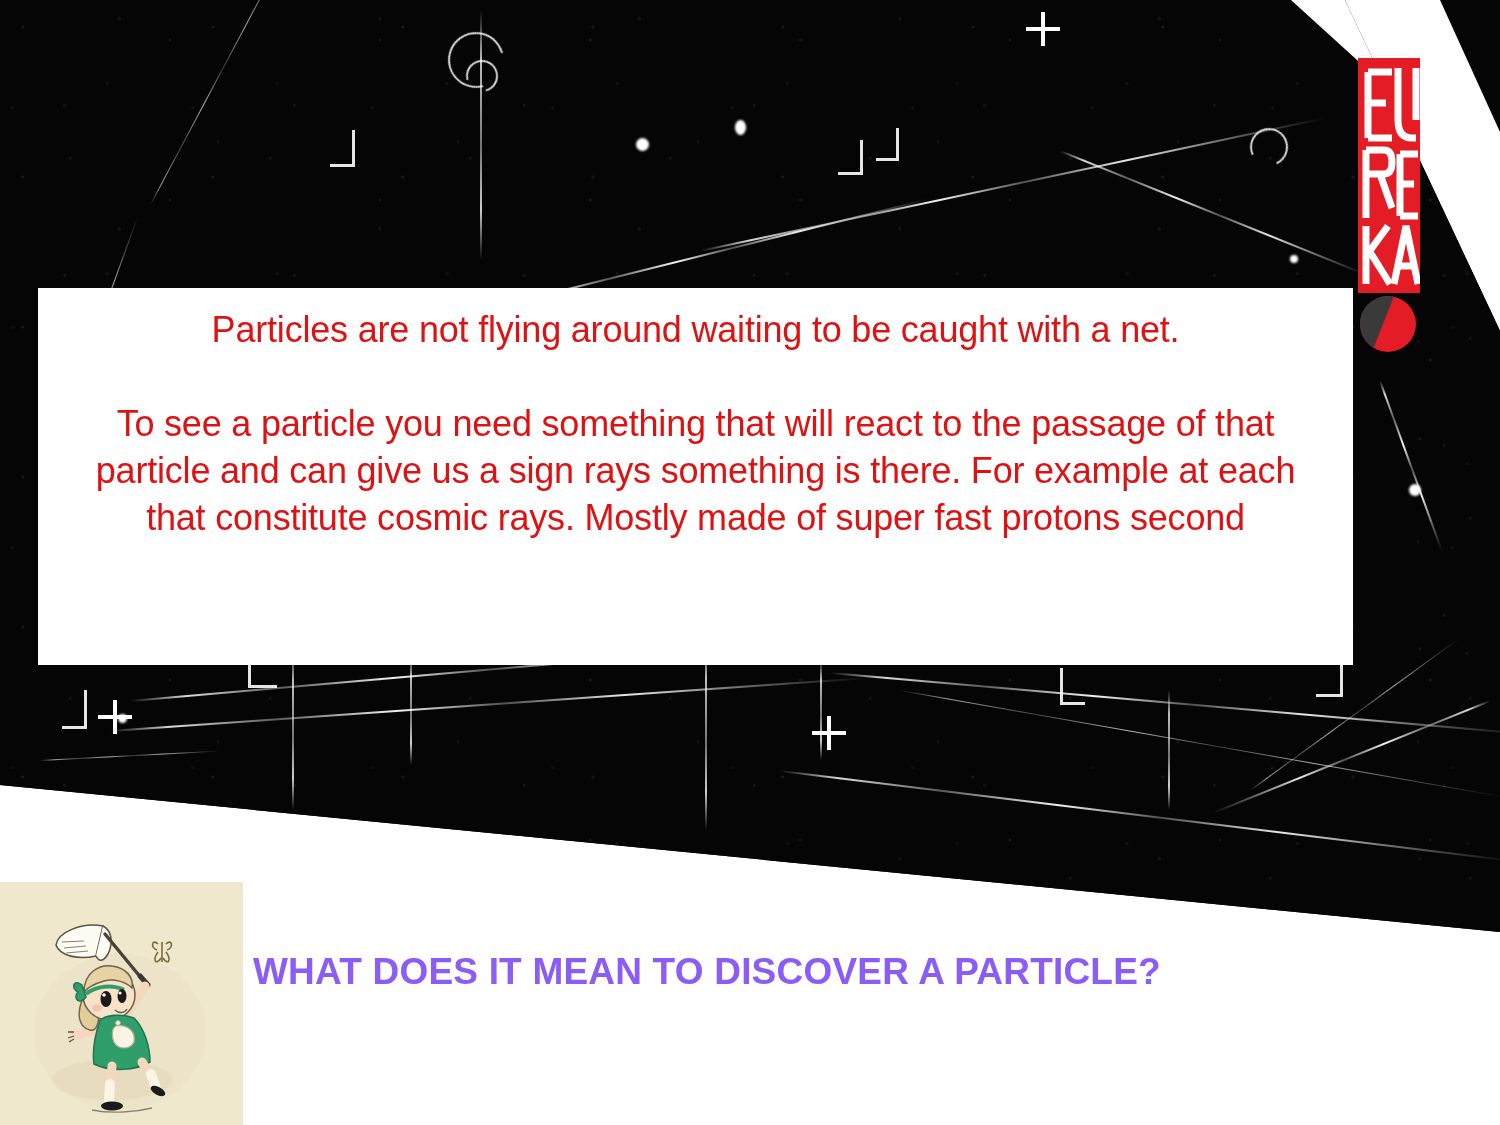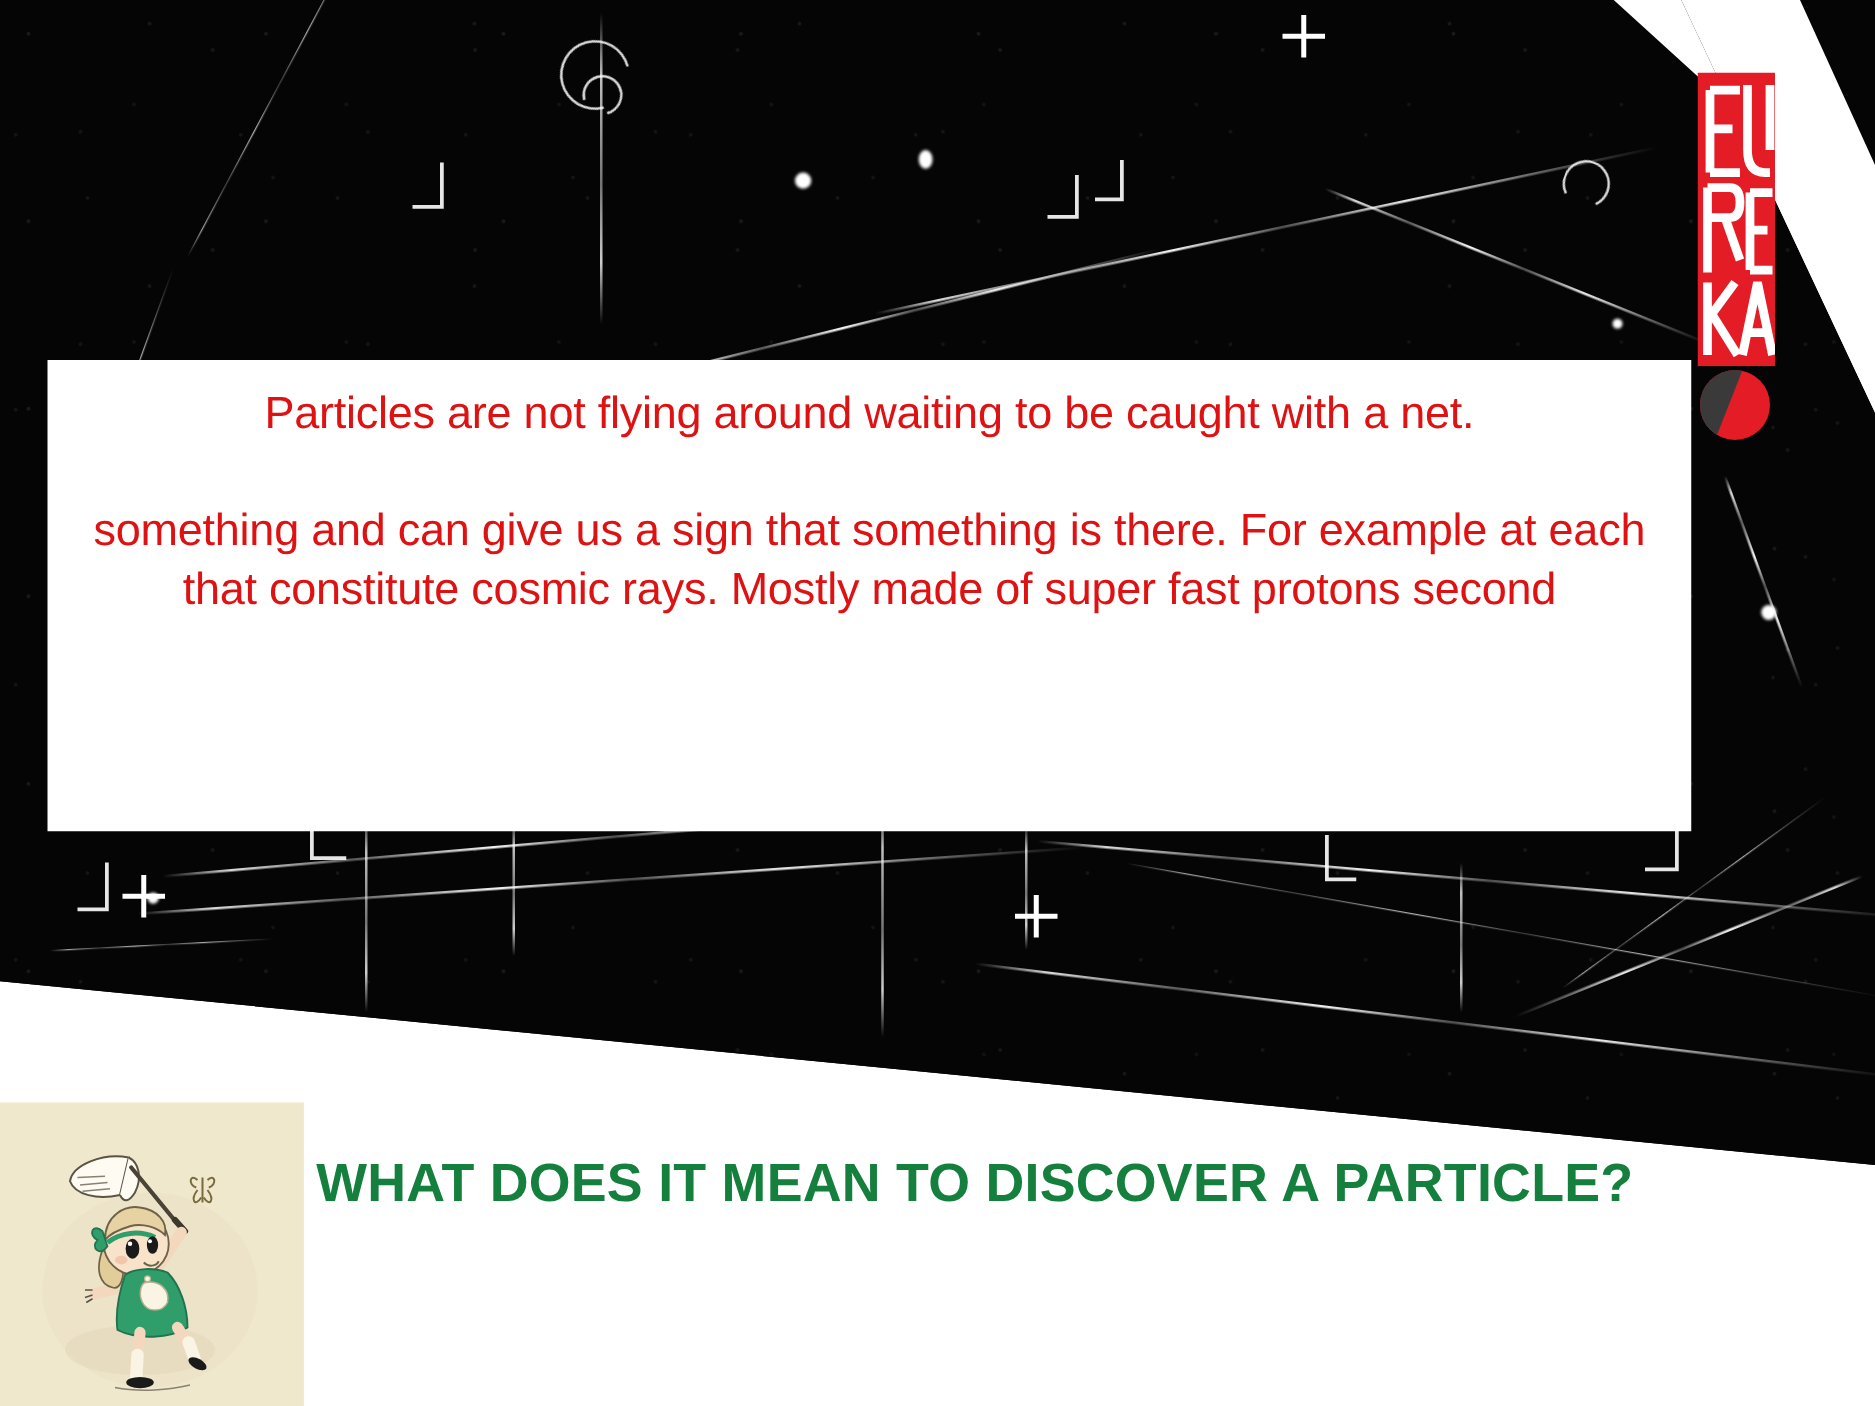--- a/index.html
+++ b/index.html
@@ -169,25 +169,25 @@
     width: 243px;
     height: 243px;
     background: #f0e8cd;
     overflow: hidden;
   }
   .thumb svg { display: block; }
 
   .slide-title {
     position: absolute;
     left: 253px;
-    top: 919px;
-    color: #15803d;
+    top: 944px;
+    color: #8b5cf6;
     font-family: "Liberation Sans", sans-serif;
     font-weight: bold;
-    font-size: 43px;
+    font-size: 37px;
     line-height: 56px;
     letter-spacing: 0.2px;
     white-space: nowrap;
   }
 </style>
 </head>
 <body>
 
 <div id="slide">
 
@@ -294,21 +294,22 @@
     </defs>
     <g clip-path="url(#dotclip)">
       <rect x="0" y="0" width="56" height="56" fill="#E31C26"></rect>
       <polygon points="0,0 34,0 12,56 0,56" fill="#3A3A3A"></polygon>
     </g>
   </svg>
 
   <div class="text-card">
     <p class="card-line">Particles are not flying around waiting to be caught with a net.</p>
     <div class="card-gap"></div>
-    <p class="card-para">something and can give us a sign that something is there. For example at each</p>
+    <p class="card-para">To see a particle you need something that will react to the passage of that</p>
+    <p class="card-para">particle and can give us a sign rays something is there. For example at each</p>
     <p class="card-para">that constitute cosmic rays. Mostly made of super fast protons second</p>
   </div>
 
   <div class="thumb">
     <svg viewBox="0 0 243 243" width="243" height="243">
       <rect x="0" y="0" width="243" height="243" fill="#F0E8CD"></rect>
       <ellipse cx="120" cy="150" rx="86" ry="78" fill="#EADFC4" opacity="0.55"></ellipse>
       <ellipse cx="112" cy="198" rx="60" ry="20" fill="#E4D6B8" opacity="0.5"></ellipse>
 
       <g>

